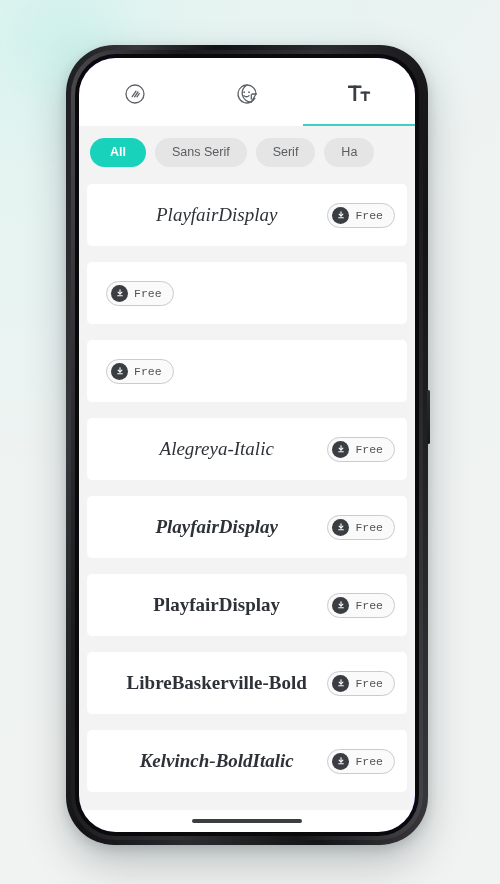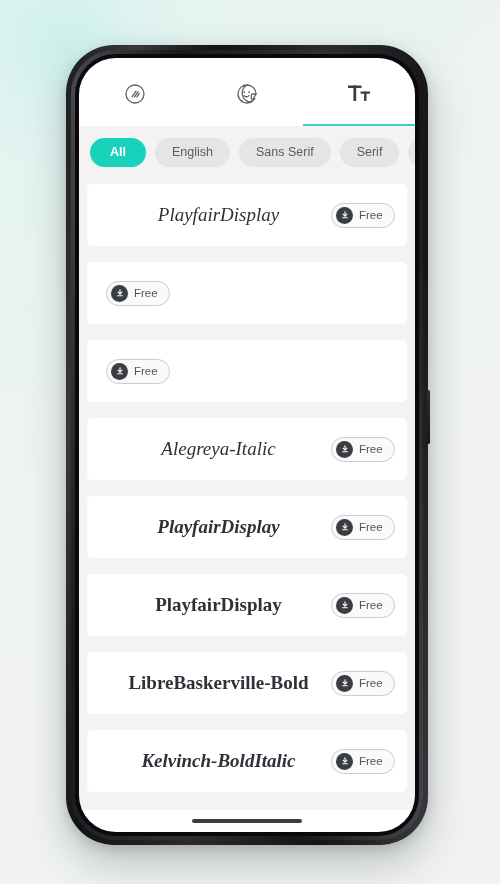--- a/index.html
+++ b/index.html
@@ -207,20 +207,21 @@
     border-radius: 50%;
     background: #3a3d42;
     display: flex;
     align-items: center;
     justify-content: center;
     flex: 0 0 auto;
   }
   .free-label {
     font-size: 11.5px;
     color: #51555a;
+    font-family: Liberation Mono, monospace;
   }
 
   
   #home-indicator-area {
     height: 22px;
     min-height: 22px;
     background: #ffffff;
     display: flex;
     align-items: center;
     justify-content: center;
@@ -282,21 +283,20 @@
               <rect x="18.1" y="9.5" width="2.4" height="9.5" rx="0.5"></rect>
             </svg>
           </span>
         </div>
 
         <div id="tab-underline"></div>
       </div>
 
       <div id="chip-bar">
         <div class="chip active">All</div>
-        <div class="chip">English</div>
         <div class="chip">Sans Serif</div>
         <div class="chip">Serif</div>
         <div class="chip">Ha</div>
       </div>
 
       <div id="font-list">
 
         <div class="font-row">
           <div class="font-name it">PlayfairDisplay</div>
           <div class="free-btn">

